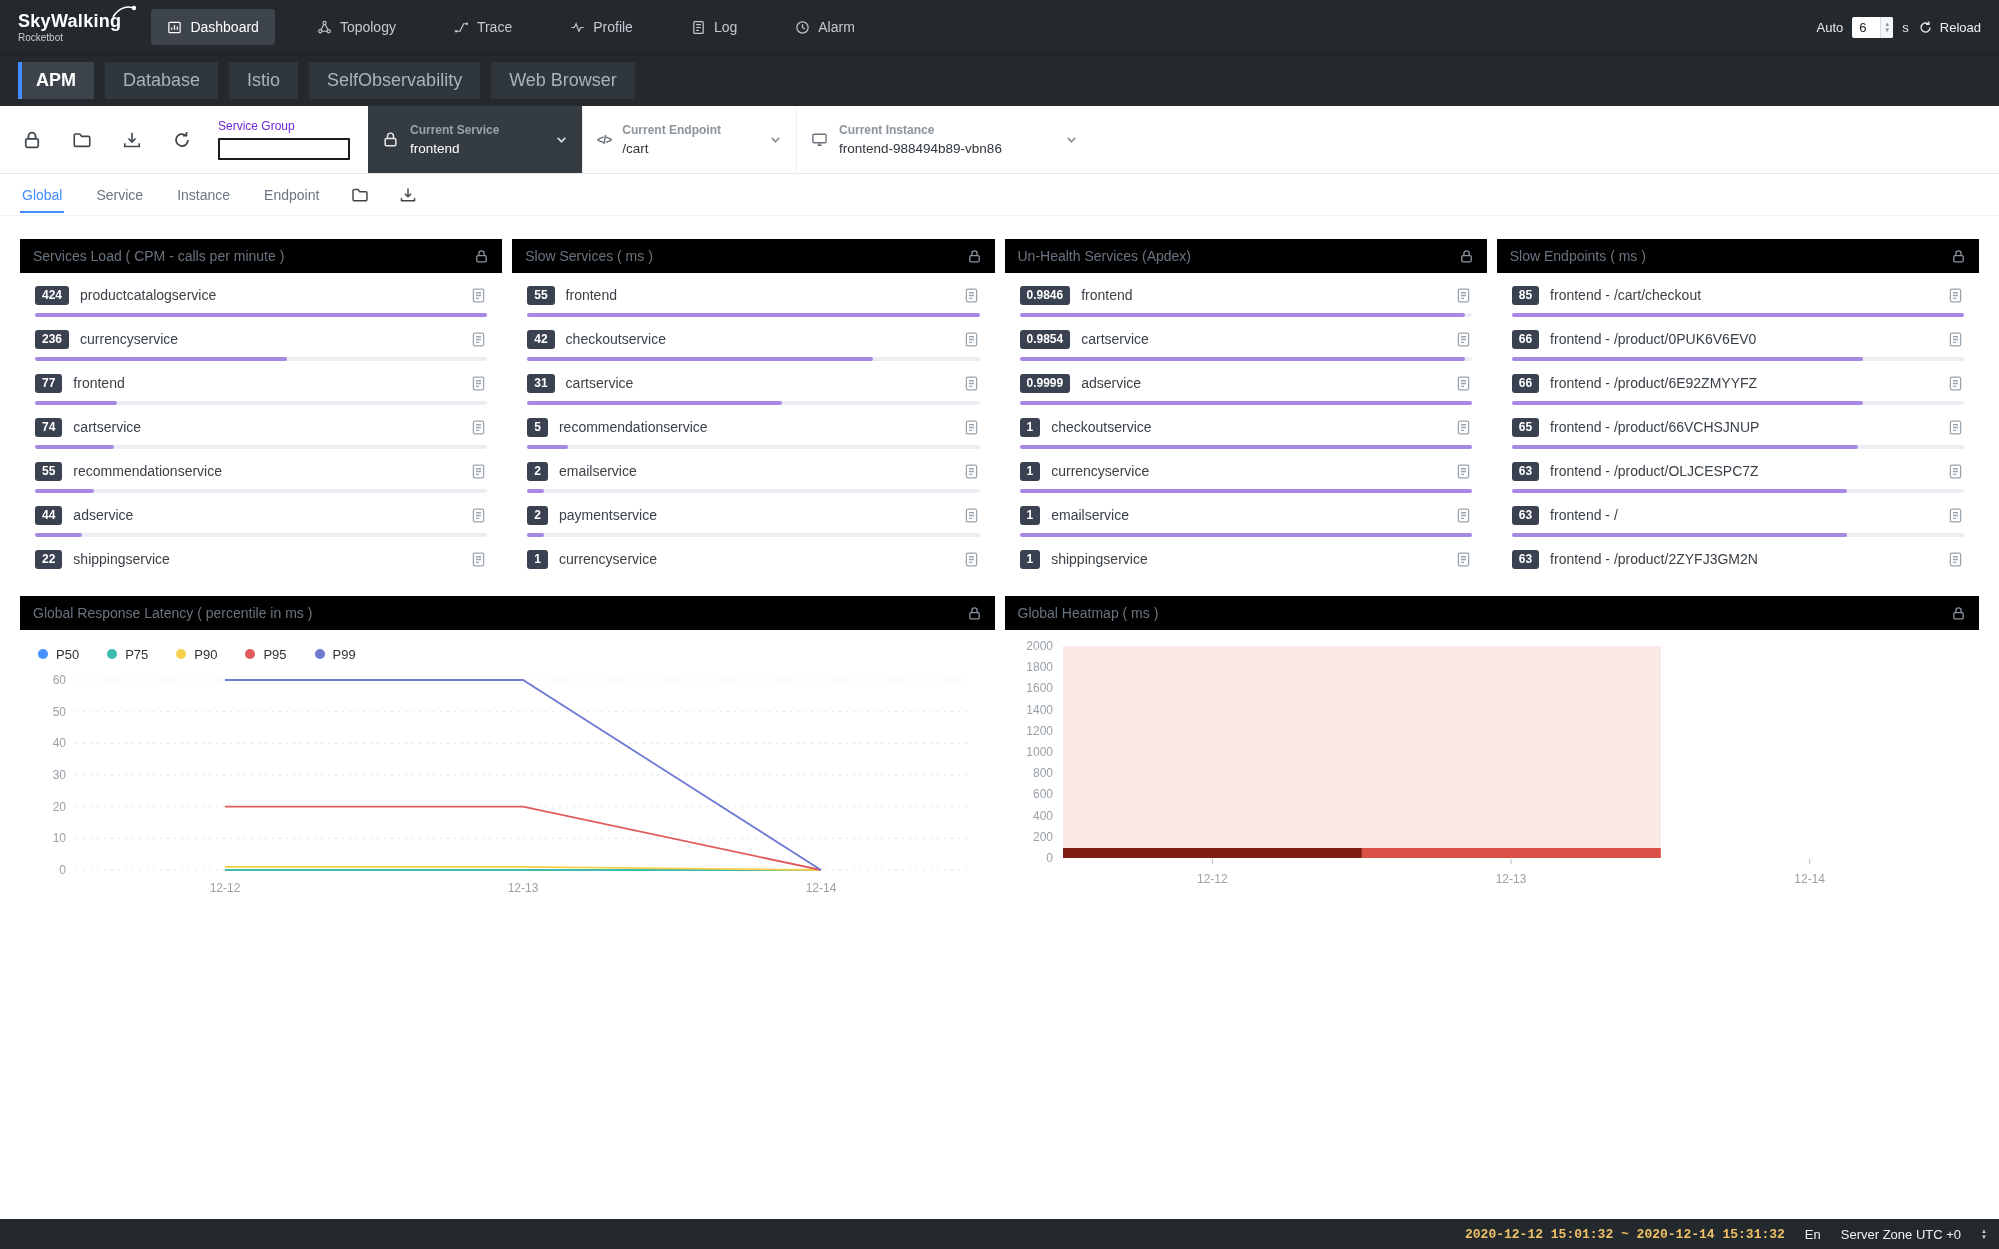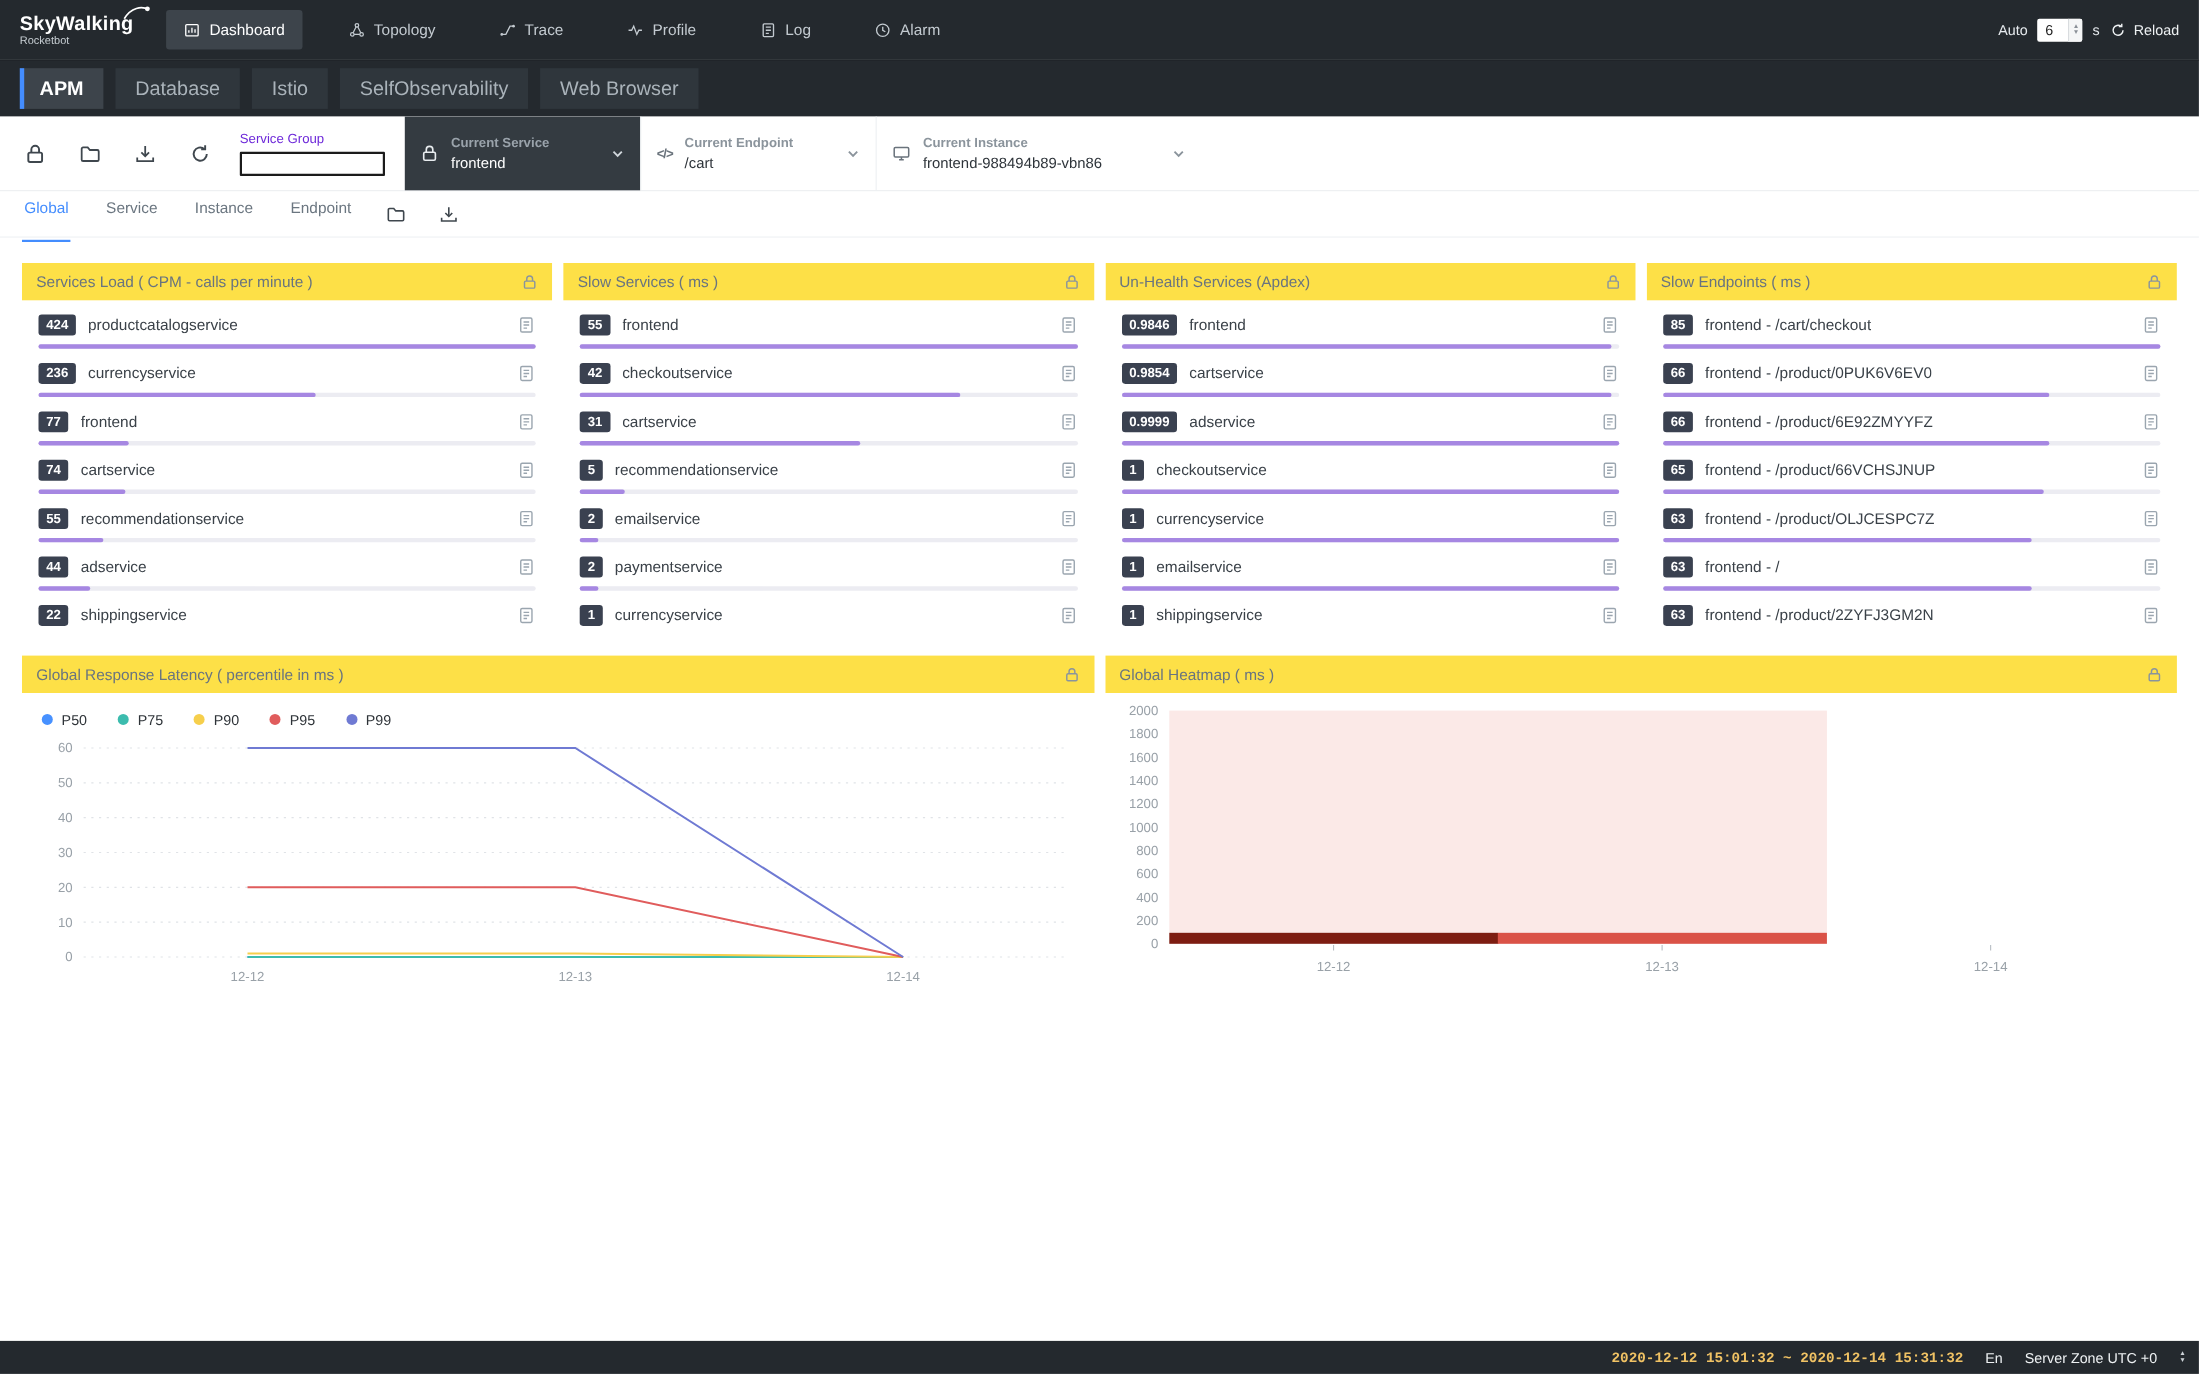--- a/index.html
+++ b/index.html
@@ -59,31 +59,31 @@
   .selector.w3 { width:296px; }
   .selector.dark { background:#343b41; border-left:none; }
   .selector.dark .sel-icon { color:#e8ecef; }
   .selector.dark .sel-label { color:#9aa3ab; }
   .selector.dark .sel-value { color:#fff; }
   .selector.dark .chev { color:#cfd5da; }
 
   
   .viewtabs { height:42px; background:#fff; border-bottom:1px solid #eef1f4;
               display:flex; align-items:center; gap:30px; padding:0 20px; flex-shrink:0; }
-  .viewtab { font-size:14px; color:#6b7680; padding:11px 2px 21px; cursor:pointer; border-bottom:2px solid transparent; }
+  .viewtab { font-size:14px; color:#6b7680; padding:11px 2px 8px; cursor:pointer; border-bottom:2px solid transparent; }
   .viewtab.active { color:#448dfe; border-bottom-color:#448dfe; }
   .viewtabs .tool-icon { width:18px; height:18px; }
 
   
   .content { padding:23px 20px 0; }
   .grid4 { display:grid; grid-template-columns:repeat(4,1fr); gap:10px; }
   .grid2 { display:grid; grid-template-columns:1fr 1fr; gap:10px; margin-top:22px; }
   .panel { background:#fff; }
   .panel-list { height:335px; overflow:hidden; }
-  .panel-header { height:34px; background:#fde047; display:flex; align-items:center;
+  .panel-header { height:34px; background:#000000; display:flex; align-items:center;
                   justify-content:space-between; padding:0 13px; }
   .panel-title { font-size:14px; color:#69747f; }
   .panel-lock { width:15px; height:15px; color:#89949e; cursor:pointer; }
 
   .list-rows { padding:0 15px; }
   .list-row { padding-top:11px; cursor:pointer; }
   .row-line { display:flex; align-items:center; gap:11px; height:22px; }
   .badge { background:#3a4150; color:#fff; font-size:12px; font-weight:bold; padding:3px 7px; border-radius:3px; line-height:13px; }
   .row-name { font-size:14px; color:#3a4148; white-space:nowrap; overflow:hidden; text-overflow:ellipsis; }
   .row-icon { margin-left:auto; width:17px; height:17px; cursor:pointer; flex-shrink:0; }

